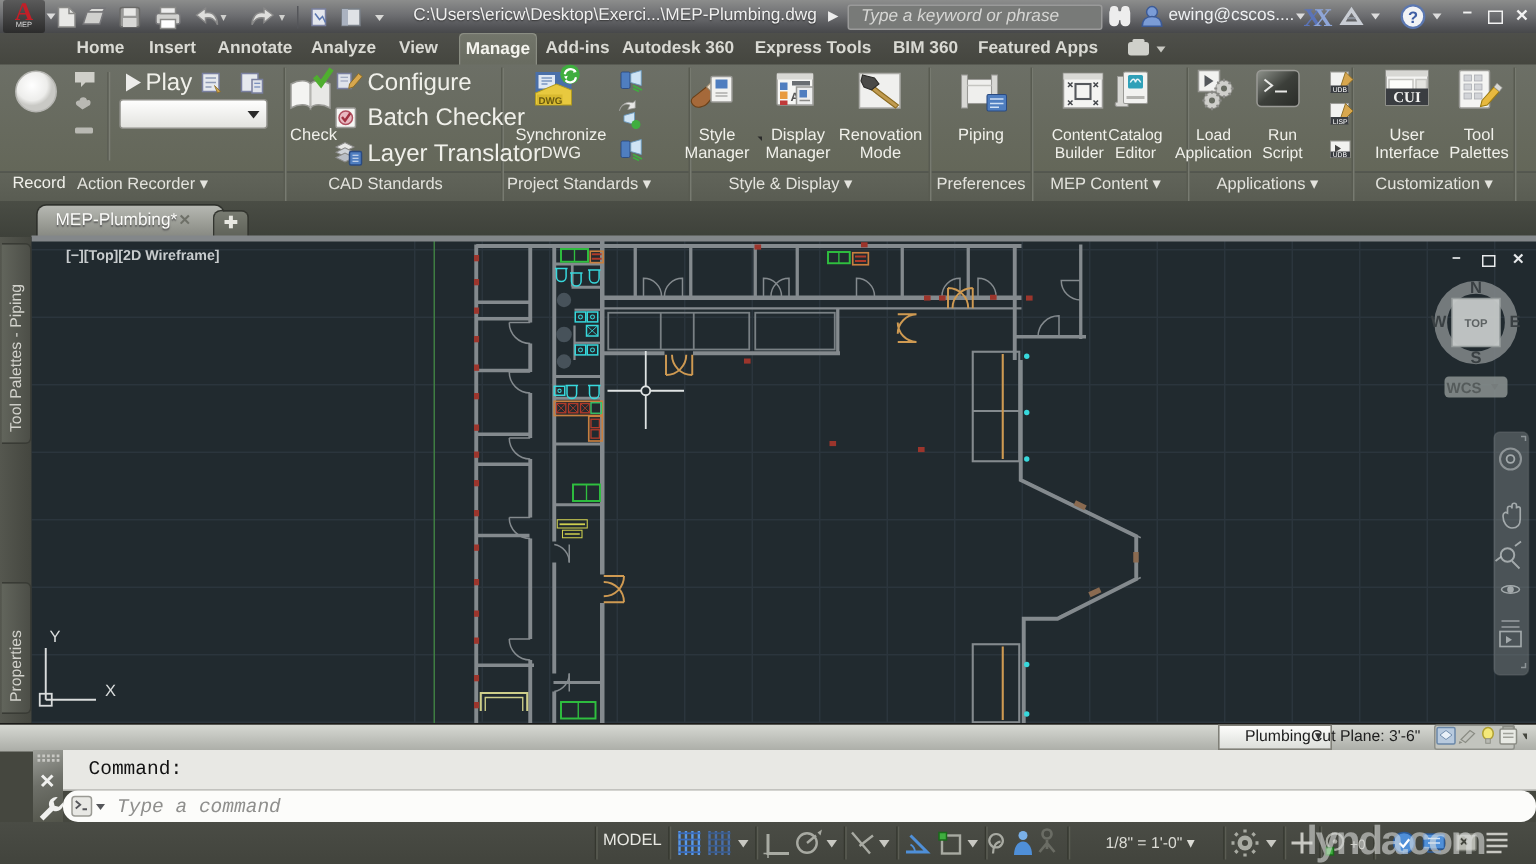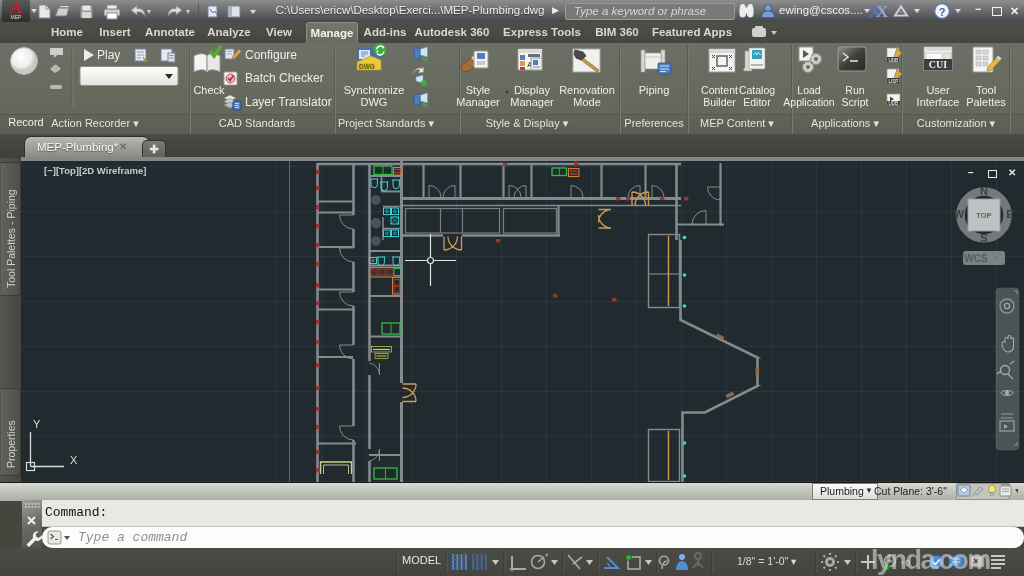--- a/index.html
+++ b/index.html
@@ -18,44 +18,44 @@
 
 #tabrow{left:0;top:22px;width:1024px;height:21px;background:linear-gradient(#4e4f4a,#45463f);}
 .rtab{position:absolute;top:22px;height:21px;line-height:21px;color:#d9d9d3;font-size:11.5px;text-align:center;font-weight:bold;}
 #tab-manage{background:linear-gradient(#72756a,#686b60);border:1px solid #8a8d82;border-bottom:none;border-radius:3px 3px 0 0;color:#f4f4ee;}
 
 #ribbon{left:0;top:43px;width:1024px;height:71px;background:linear-gradient(#6c6f66,#646759);}
 #panelrow{left:0;top:114px;width:1024px;height:20px;background:linear-gradient(#61645a,#595c52);border-top:1px solid #555851;}
 .ptitle{position:absolute;top:0;height:20px;line-height:19px;font-size:11px;color:#e3e3dd;text-align:center;width:160px;margin-left:-80px;}
 .psep{position:absolute;top:2px;height:109px;width:1px;background:#585b51;border-right:1px solid #777a70;}
 .rlabel{position:absolute;color:#f0f0ea;font-size:11px;text-align:center;line-height:12px;}
-.rsmalltext{position:absolute;color:#f0f0ea;font-size:12px;line-height:13px;}
+.rsmalltext{position:absolute;color:#f0f0ea;font-size:16px;line-height:13px;}
 
 #filetabs{left:0;top:134px;width:1024px;height:24px;background:linear-gradient(#4a4d45,#3e413a);}
 #ftab{left:24px;top:136px;width:112px;height:22px;background:linear-gradient(#b6b8b2,#84867f);border-radius:7px 7px 0 0;border:1px solid #2f312c;border-bottom:none;color:#fbfbf9;font-size:11.5px;text-align:left;padding-left:12px;line-height:21px;text-shadow:0 1px 1px #555;}
 #ftabx{left:119px;top:141px;color:#6e7068;font-size:10px;font-weight:bold;}
 #ftabplus{left:142px;top:140px;width:22px;height:18px;background:linear-gradient(#787b71,#5d6057);border-radius:5px 5px 0 0;border:1px solid #33352f;border-bottom:none;color:#e8e8e2;font-size:11px;text-align:center;line-height:16px;font-weight:bold;}
 
 #mainwrap{left:0;top:158px;width:1024px;height:324px;background:#21292e;}
 #sidebar{left:0;top:158px;width:21px;height:324px;background:linear-gradient(90deg,#55574f,#44463f);}
 .sbtab{position:absolute;left:1px;width:19px;background:linear-gradient(90deg,#62655c,#4c4e47);border:1px solid #393b35;border-left:none;border-radius:0 4px 4px 0;}
 .vtext{position:absolute;color:#d2d2cc;font-size:10.5px;white-space:nowrap;transform:rotate(-90deg);transform-origin:0 0;}
 #topband{left:21px;top:157px;width:1003px;height:3.5px;background:#83878a;}
 #vplabel{left:44px;top:165px;color:#c8ccce;font-size:9.5px;font-weight:bold;letter-spacing:0px;}
 
 .cwb{color:#e8eaec;font-size:10px;font-weight:bold;}
 
 #dwgstatus{left:0;top:482px;width:1024px;height:18px;background:linear-gradient(#d7d9d3,#aaaca6);border-top:1px solid #1a1a18;}
-#plumbsel{left:812px;top:483px;width:57px;height:15px;background:linear-gradient(#fdfdfb,#dcdeda);border:1px solid #808078;font-size:10.5px;color:#1c1c1c;line-height:14px;padding-left:7px;}
+#plumbsel{left:812px;top:483px;width:57px;height:15px;background:linear-gradient(#fdfdfb,#dcdeda);border:1px solid #808078;font-size:10.5px;color:#1c1c1c;line-height:14px;padding-left:17px;}
 #cutplane{left:874px;top:485px;color:#1e1e1e;font-size:10.5px;}
 #cpicons{left:956px;top:483px;width:52px;height:15px;background:#c2c4be;border:1px solid #8e908a;border-radius:2px;}
 
 #cmdgrip{left:22px;top:500px;width:20px;height:48px;background:linear-gradient(135deg,#9a9c96,#54565) ;background:linear-gradient(160deg,#9fa19b 0%,#6e7069 45%,#515349 100%);}
 #cmdline1{left:42px;top:500px;width:982px;height:26px;background:#e8e8e4;border-bottom:1px solid #c2c2be;}
-#cmdline1 span{position:absolute;left:3px;top:5px;color:#111;font-family:"Liberation Mono",monospace;font-size:13px;}
+#cmdline1 span{position:absolute;left:17px;top:5px;color:#111;font-family:"Liberation Mono",monospace;font-size:13px;}
 #cmdline2{left:42px;top:527px;width:982px;height:21px;background:#fcfcfa;border-radius:10px;}
 #typecmd{position:absolute;left:36px;top:3px;color:#8f8f8d;font-family:"Liberation Mono",monospace;font-size:13px;font-style:italic;}
 
 #statusbar{left:0;top:548px;width:1024px;height:28px;background:linear-gradient(#4a4c45,#42443d);}
 #model{position:absolute;left:402px;top:554px;color:#e8e8e2;font-size:11px;}
 #scaletxt{position:absolute;left:737px;top:555px;color:#dcdcd6;font-size:10.5px;}
 #watermark{position:absolute;left:871px;top:545px;color:rgba(222,224,222,0.58);font-size:27px;font-weight:bold;letter-spacing:-1.5px;}
 svg{display:block;}
 </style></head>
 <body>

